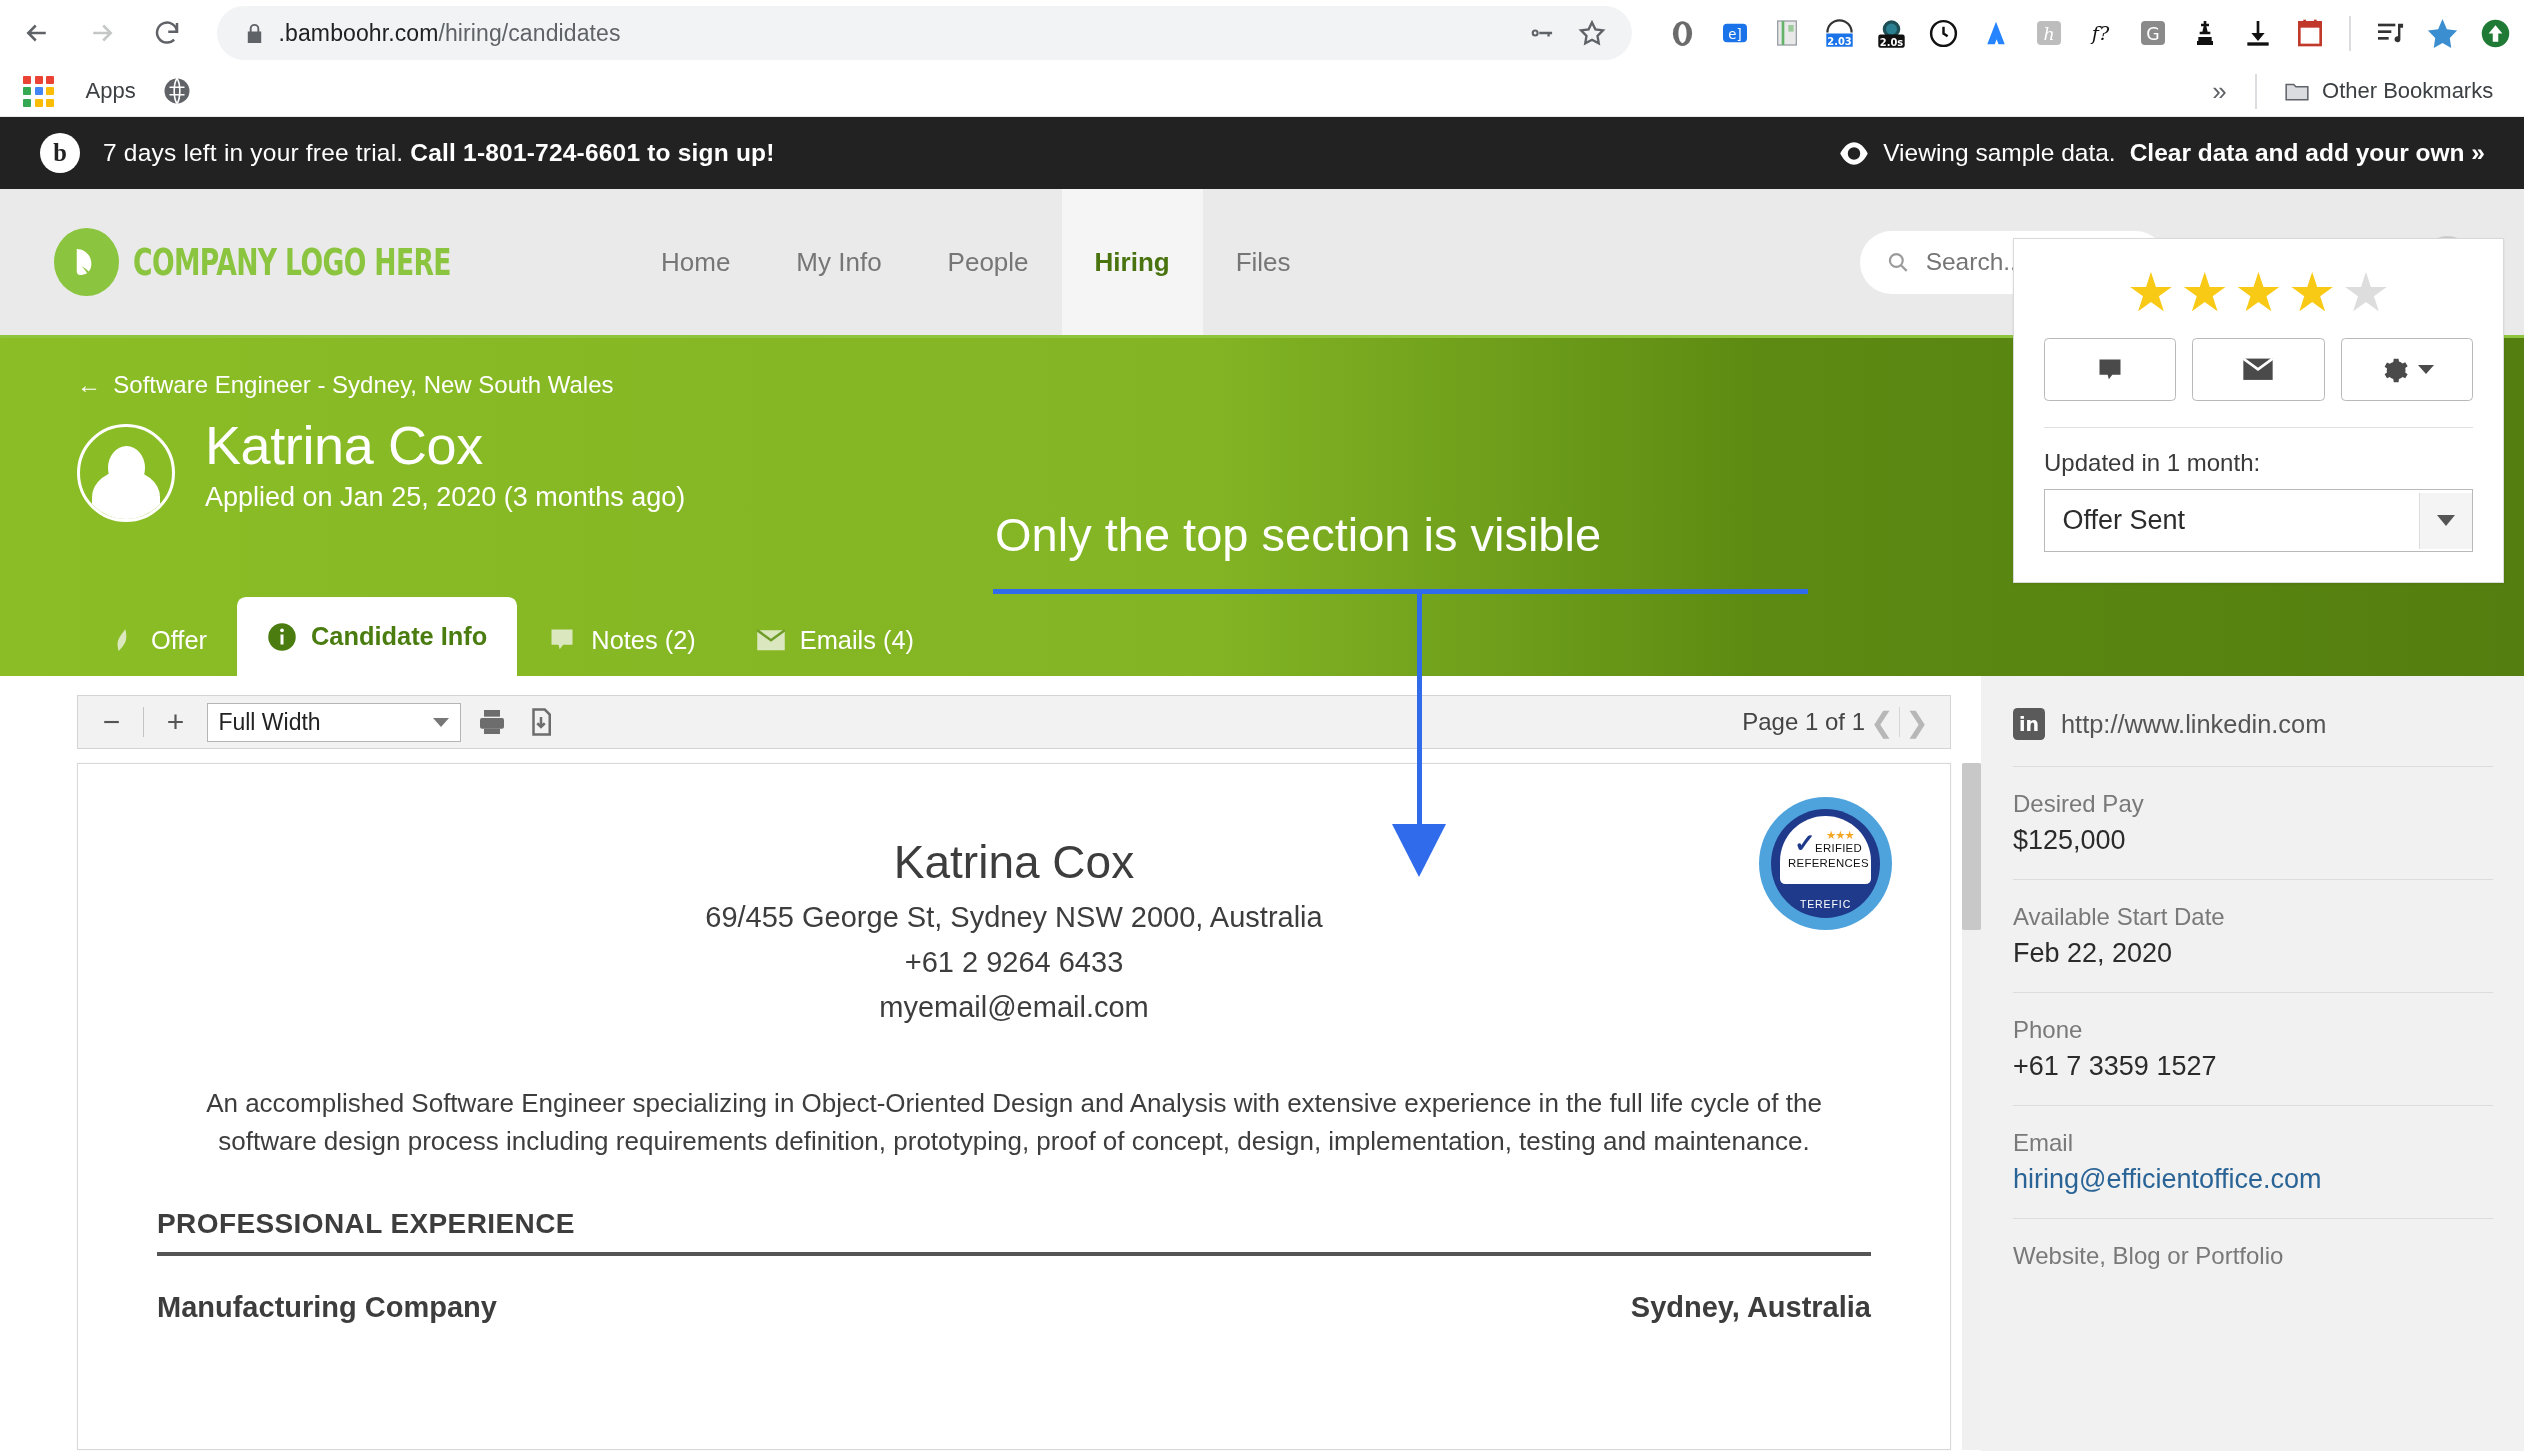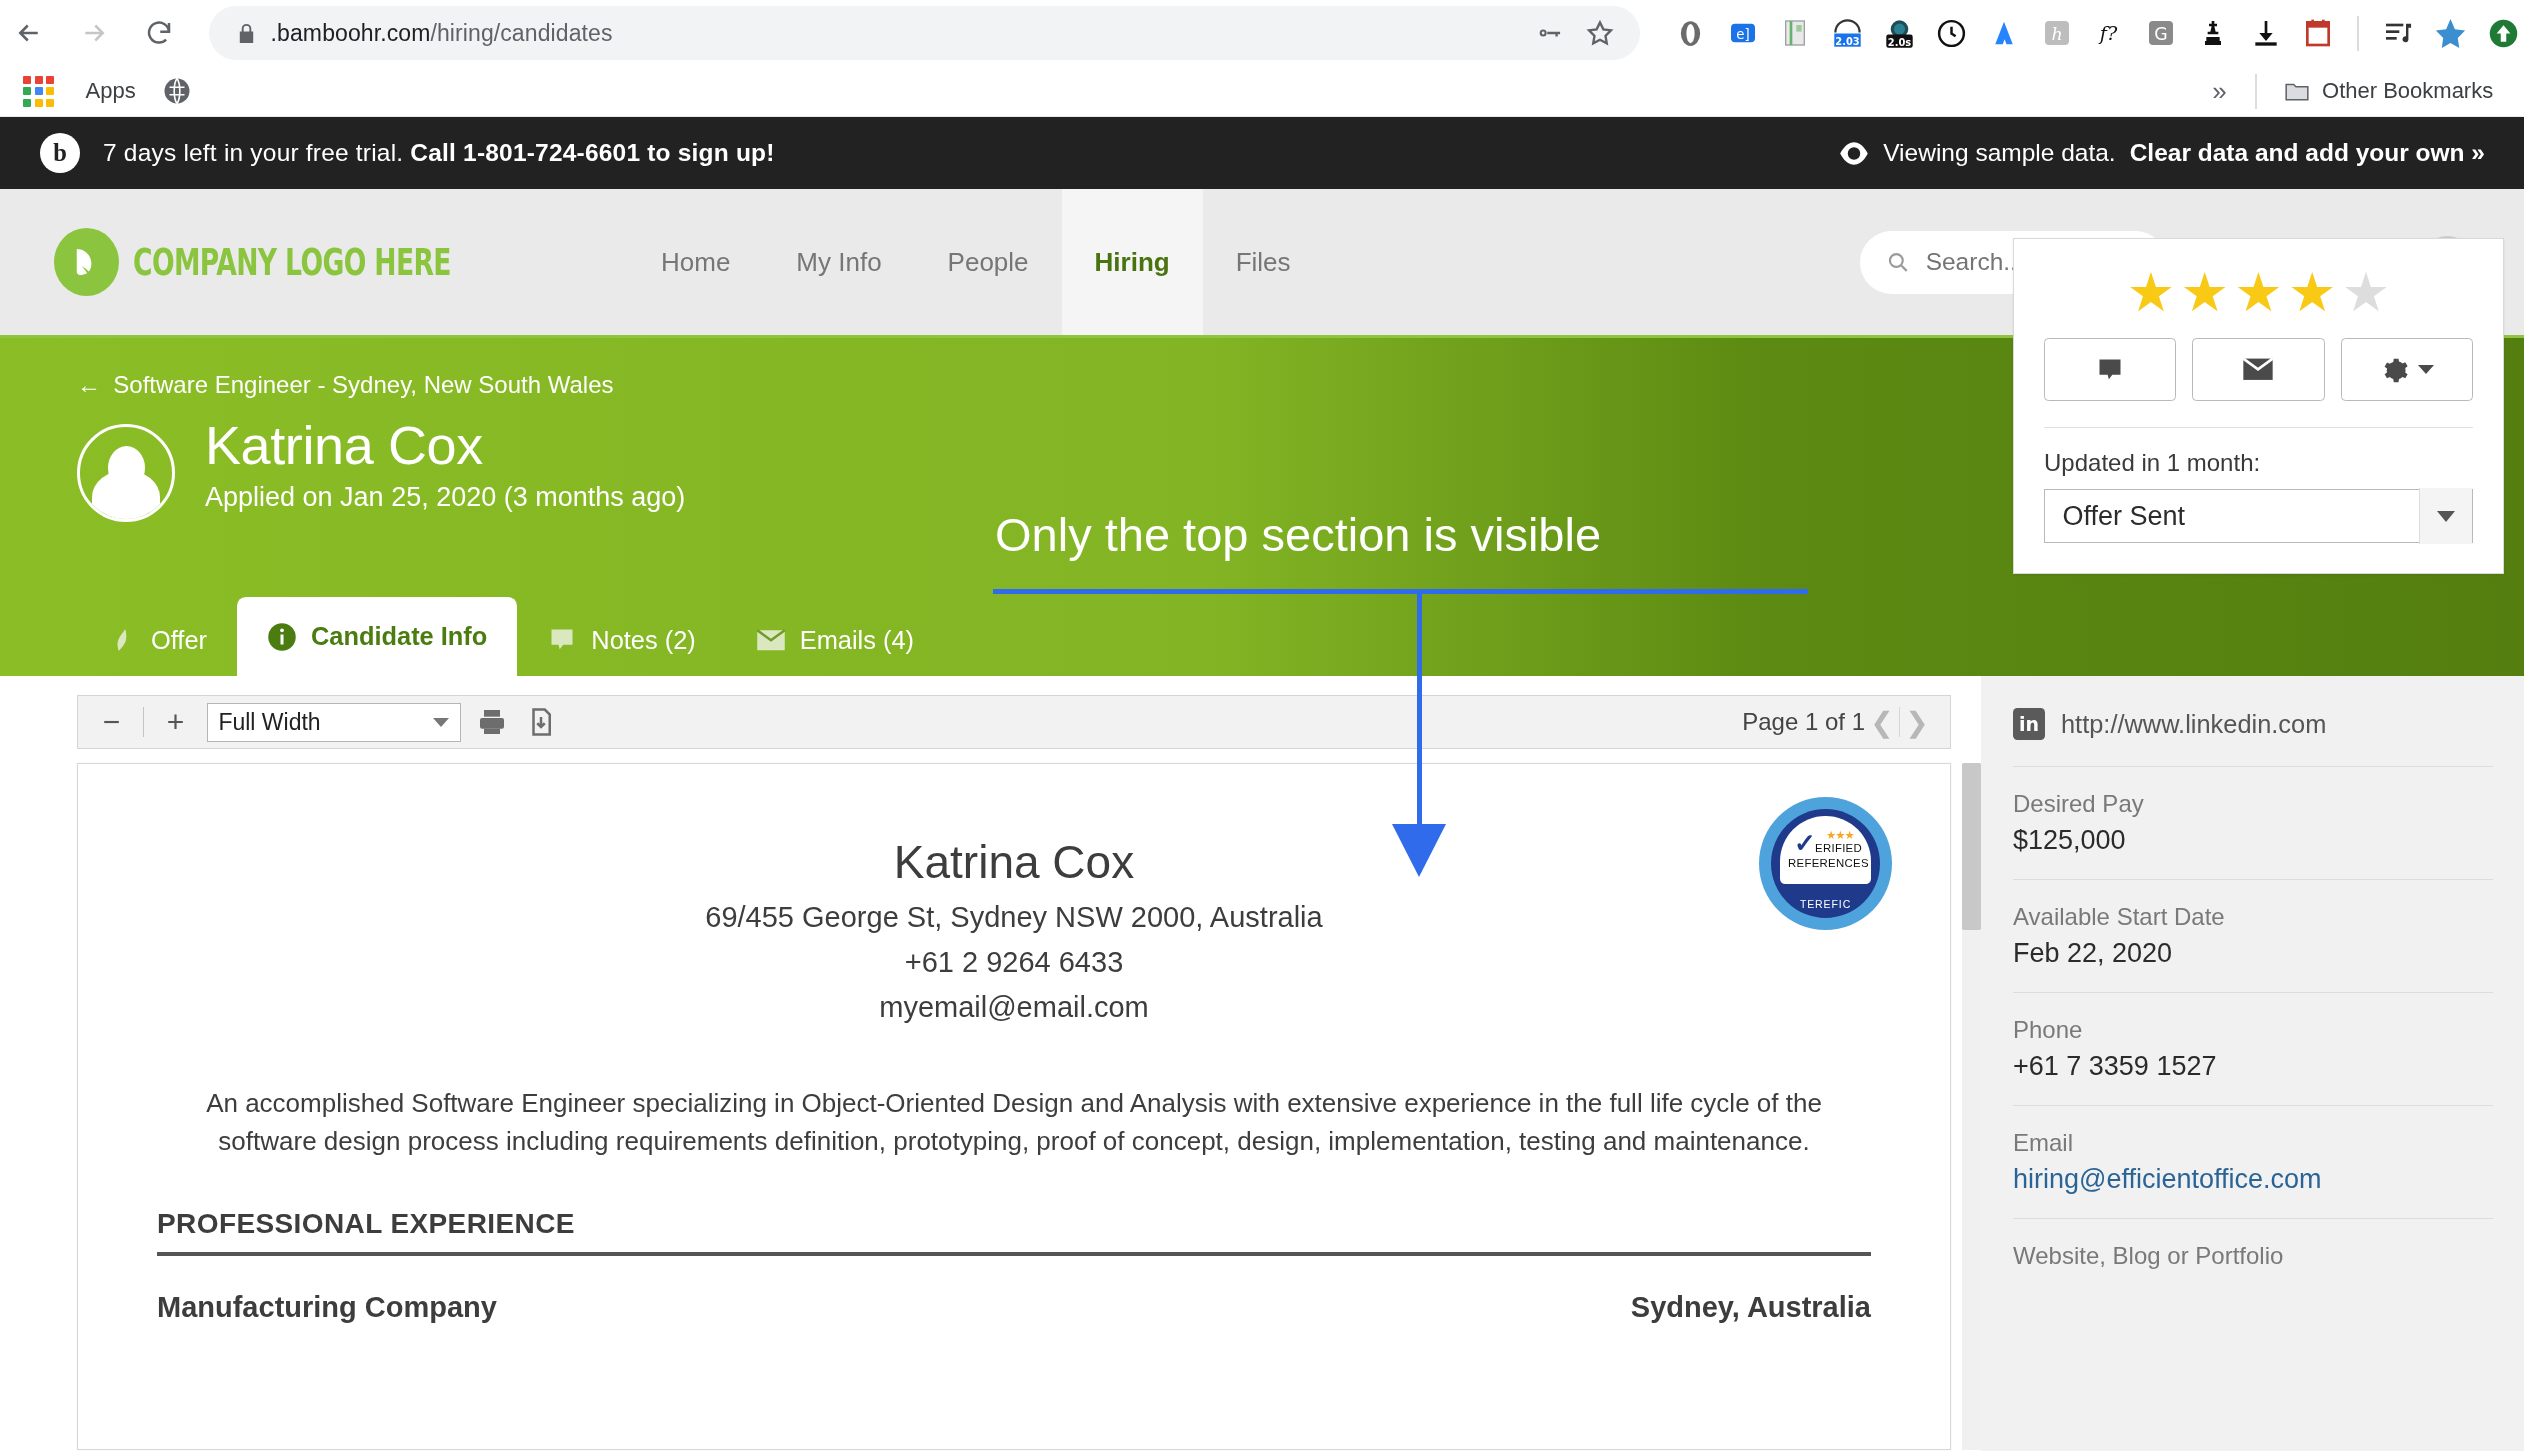--- a/index.html
+++ b/index.html
@@ -6,21 +6,21 @@
   html,body { width:2525px; height:1455px; overflow:hidden; }
   body {
     font-family:"Liberation Sans", sans-serif;
     background:#ffffff;
     -webkit-font-smoothing:antialiased;
   }
 
   
   .browser-chrome { width:2525px; background:#ffffff; }
   .toolbar-row {
-    height:66px; display:flex; align-items:center; padding:0 2px; gap:11px;
+    height:66px; display:flex; align-items:center; padding:0 10px; gap:11px;
   }
   .nav-btn {
     width:54px; height:54px; display:flex; align-items:center; justify-content:center;
     border-radius:50%; color:#5f6368; flex:0 0 auto;
   }
   .nav-btn.disabled { color:#c4c7c5; }
   .nav-btn svg { width:30px; height:30px; }
 
   .omnibox {
     flex:1 1 auto; height:54px; background:#f1f3f4; border-radius:30px;
@@ -207,21 +207,21 @@
   .star { font-size:54px; line-height:1; }
   .action-btns { display:flex; gap:16px; justify-content:space-between;}
   .act-btn {
     flex:1 1 0; height:63px; border:0.9px solid #b9b9b9; border-radius:4.4px; background:#fff;
     display:flex; align-items:center; justify-content:center; gap:8.8px; color:#4a4a4a;
   }
   .card-rule { height:0.9px; background:#e0e0e0; margin:26px 0 21px;}
   .upd-label { font-size:24px; color:#3a3a3a; margin-bottom:12.3px;}
   .upd-label b { font-weight:normal; }
   .status-select {
-    height:54px; border:0.9px solid #b9b9b9; background:#fff; display:flex; align-items:center;
+    height:63px; border:0.9px solid #b9b9b9; background:#fff; display:flex; align-items:center;
     padding:0 17.5px; font-size:27px; color:#2b2b2b; position:relative;
   }
   .status-select .sc-caret {
     margin-left:auto; width:53px; height:56px; background:#f4f4f4; border-left:0.9px solid #ddd;
     display:flex; align-items:center; justify-content:center; margin-right:-17.5px;
   }
   .status-select .sc-caret i { border-left:9.6px solid transparent; border-right:9.6px solid transparent; border-top:11.4px solid #555;}
 
   .side-list { padding:32px 32px 0 32px; }
   .side-link-row { display:flex; align-items:center; gap:16px; font-size:25.4px; color:#555; padding-bottom:26px;}

